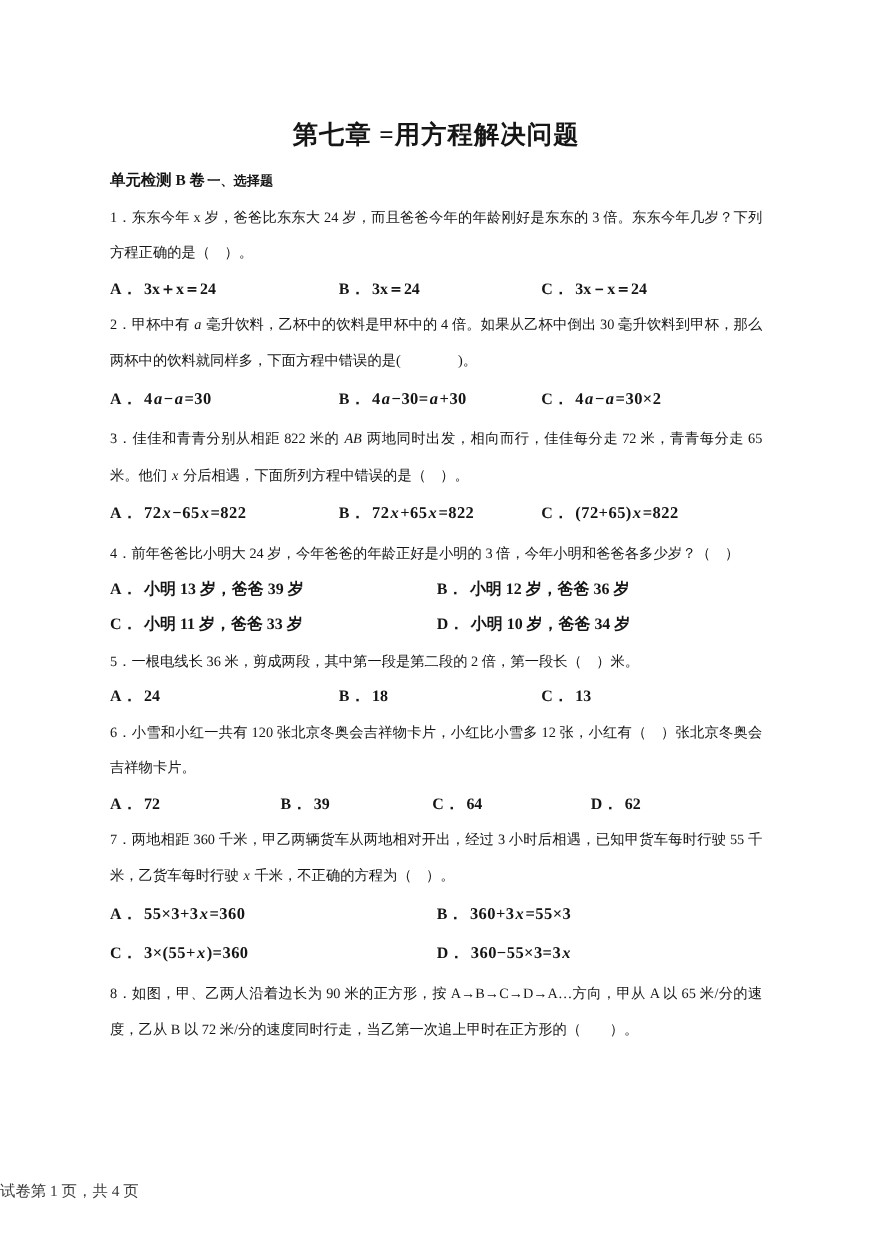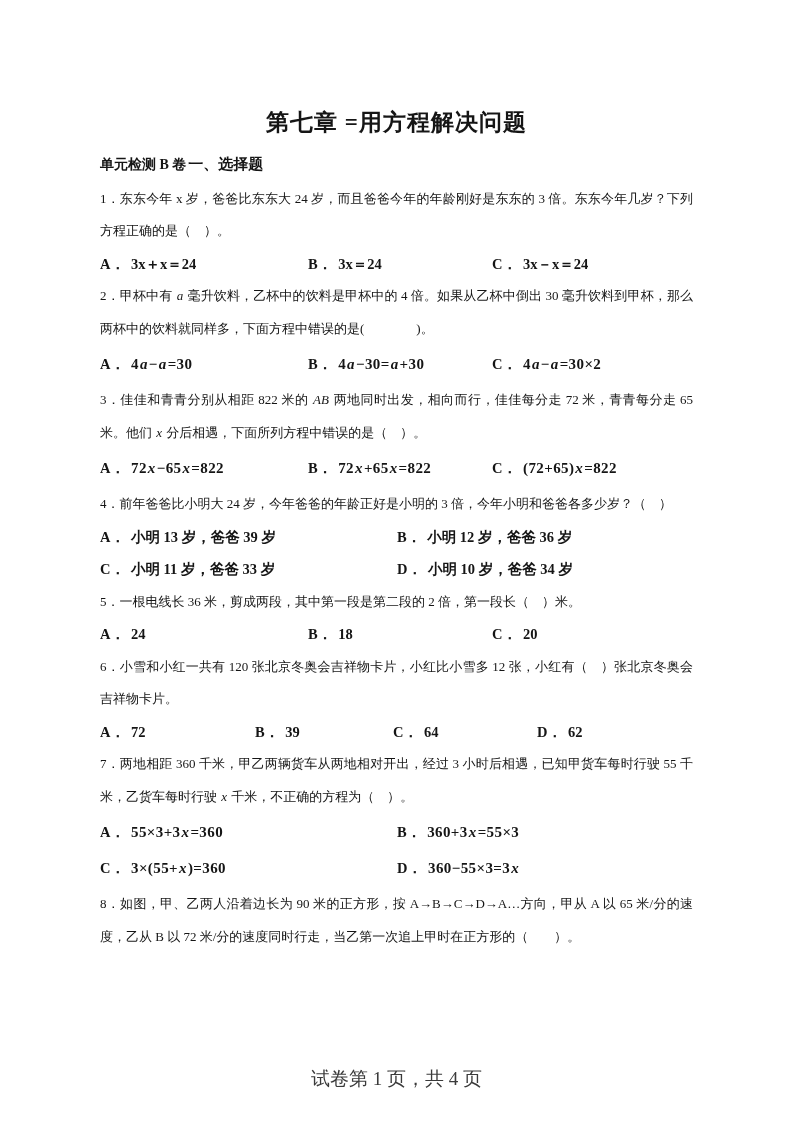--- a/index.html
+++ b/index.html
@@ -19,21 +19,21 @@
   .title {
     margin: 0;
     text-align: center;
     font-size: 23px;
     font-weight: bold;
     letter-spacing: 1px;
     line-height: 1.3;
   }
   .heading { margin-top: 17px; font-weight: bold; white-space: nowrap; }
   .heading-main { font-size: 14px; }
-  .heading-sub  { font-size: 15px; margin-left: 2px; }
+  .heading-sub  { font-size: 12px; margin-left: 2px; }
 
   #questions { margin-top: 9px; }
   .question { margin: 0; }
   .q-text {
     margin: 0;
     font-size: 13px;
     line-height: 32.5px;
     text-align: justify;
   }
   .q-text i { font-style: italic; padding: 0 1px; }
@@ -55,22 +55,21 @@
     font-size: 15px;
     letter-spacing: 0.4px;
   }
   .opt-value.math i { font-style: italic; padding: 0 1px; }
 
   .footer {
     position: absolute;
     left: 0;
     bottom: 30px;
     width: 100%;
-    text-align: center;
-    font-size: 19px;
+    font-size: 14px;
     color: #3a3a3a;
   }
 </style>
 </head>
 <body>
 
 <div class="page">
   <h1 class="title">第七章 =用方程解决问题</h1>
 
   <div class="heading">
@@ -109,21 +108,21 @@
           <span class="opt"><span class="opt-label">B．</span><span class="opt-value">小明 12 岁，爸爸 36 岁</span></span>
           <span class="opt"><span class="opt-label">C．</span><span class="opt-value">小明 11 岁，爸爸 33 岁</span></span>
           <span class="opt"><span class="opt-label">D．</span><span class="opt-value">小明 10 岁，爸爸 34 岁</span></span>
         </div>
       </div>
       <div class="question">
         <p class="q-text">5．一根电线长 36 米，剪成两段，其中第一段是第二段的 2 倍，第一段长（　）米。</p>
         <div class="options cols3">
           <span class="opt"><span class="opt-label">A．</span><span class="opt-value">24</span></span>
           <span class="opt"><span class="opt-label">B．</span><span class="opt-value">18</span></span>
-          <span class="opt"><span class="opt-label">C．</span><span class="opt-value">20</span></span>
+          <span class="opt"><span class="opt-label">C．</span><span class="opt-value">13</span></span>
         </div>
       </div>
       <div class="question">
         <p class="q-text">6．小雪和小红一共有 120 张北京冬奥会吉祥物卡片，小红比小雪多 12 张，小红有（　）张北京冬奥会吉祥物卡片。</p>
         <div class="options cols4">
           <span class="opt"><span class="opt-label">A．</span><span class="opt-value">72</span></span>
           <span class="opt"><span class="opt-label">B．</span><span class="opt-value">39</span></span>
           <span class="opt"><span class="opt-label">C．</span><span class="opt-value">64</span></span>
           <span class="opt"><span class="opt-label">D．</span><span class="opt-value">62</span></span>
         </div>

